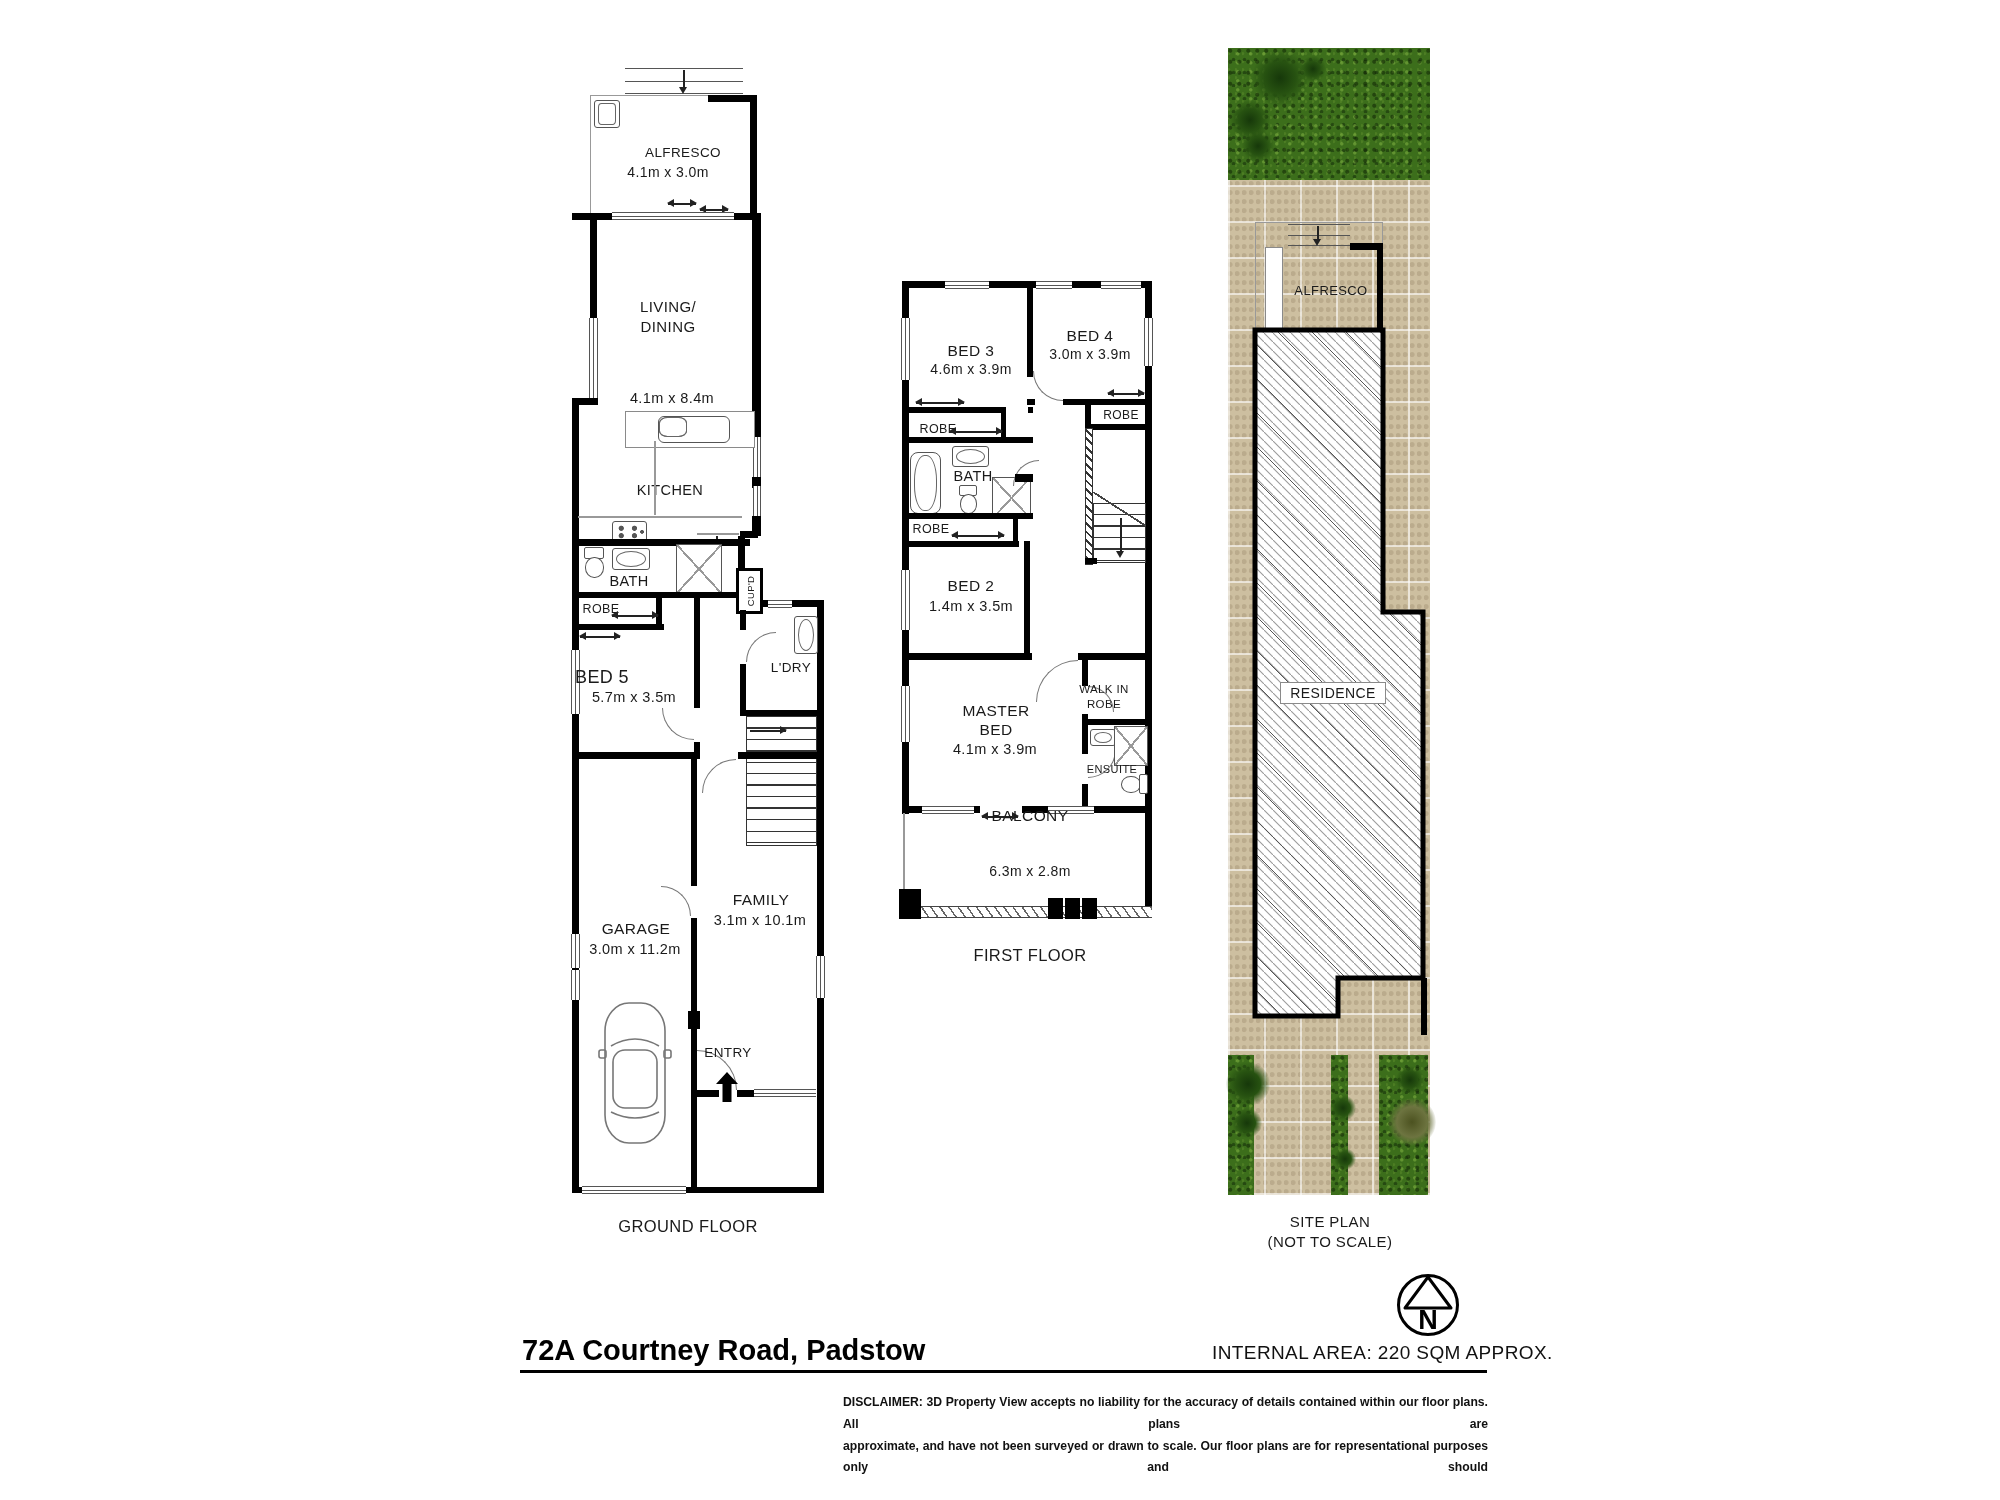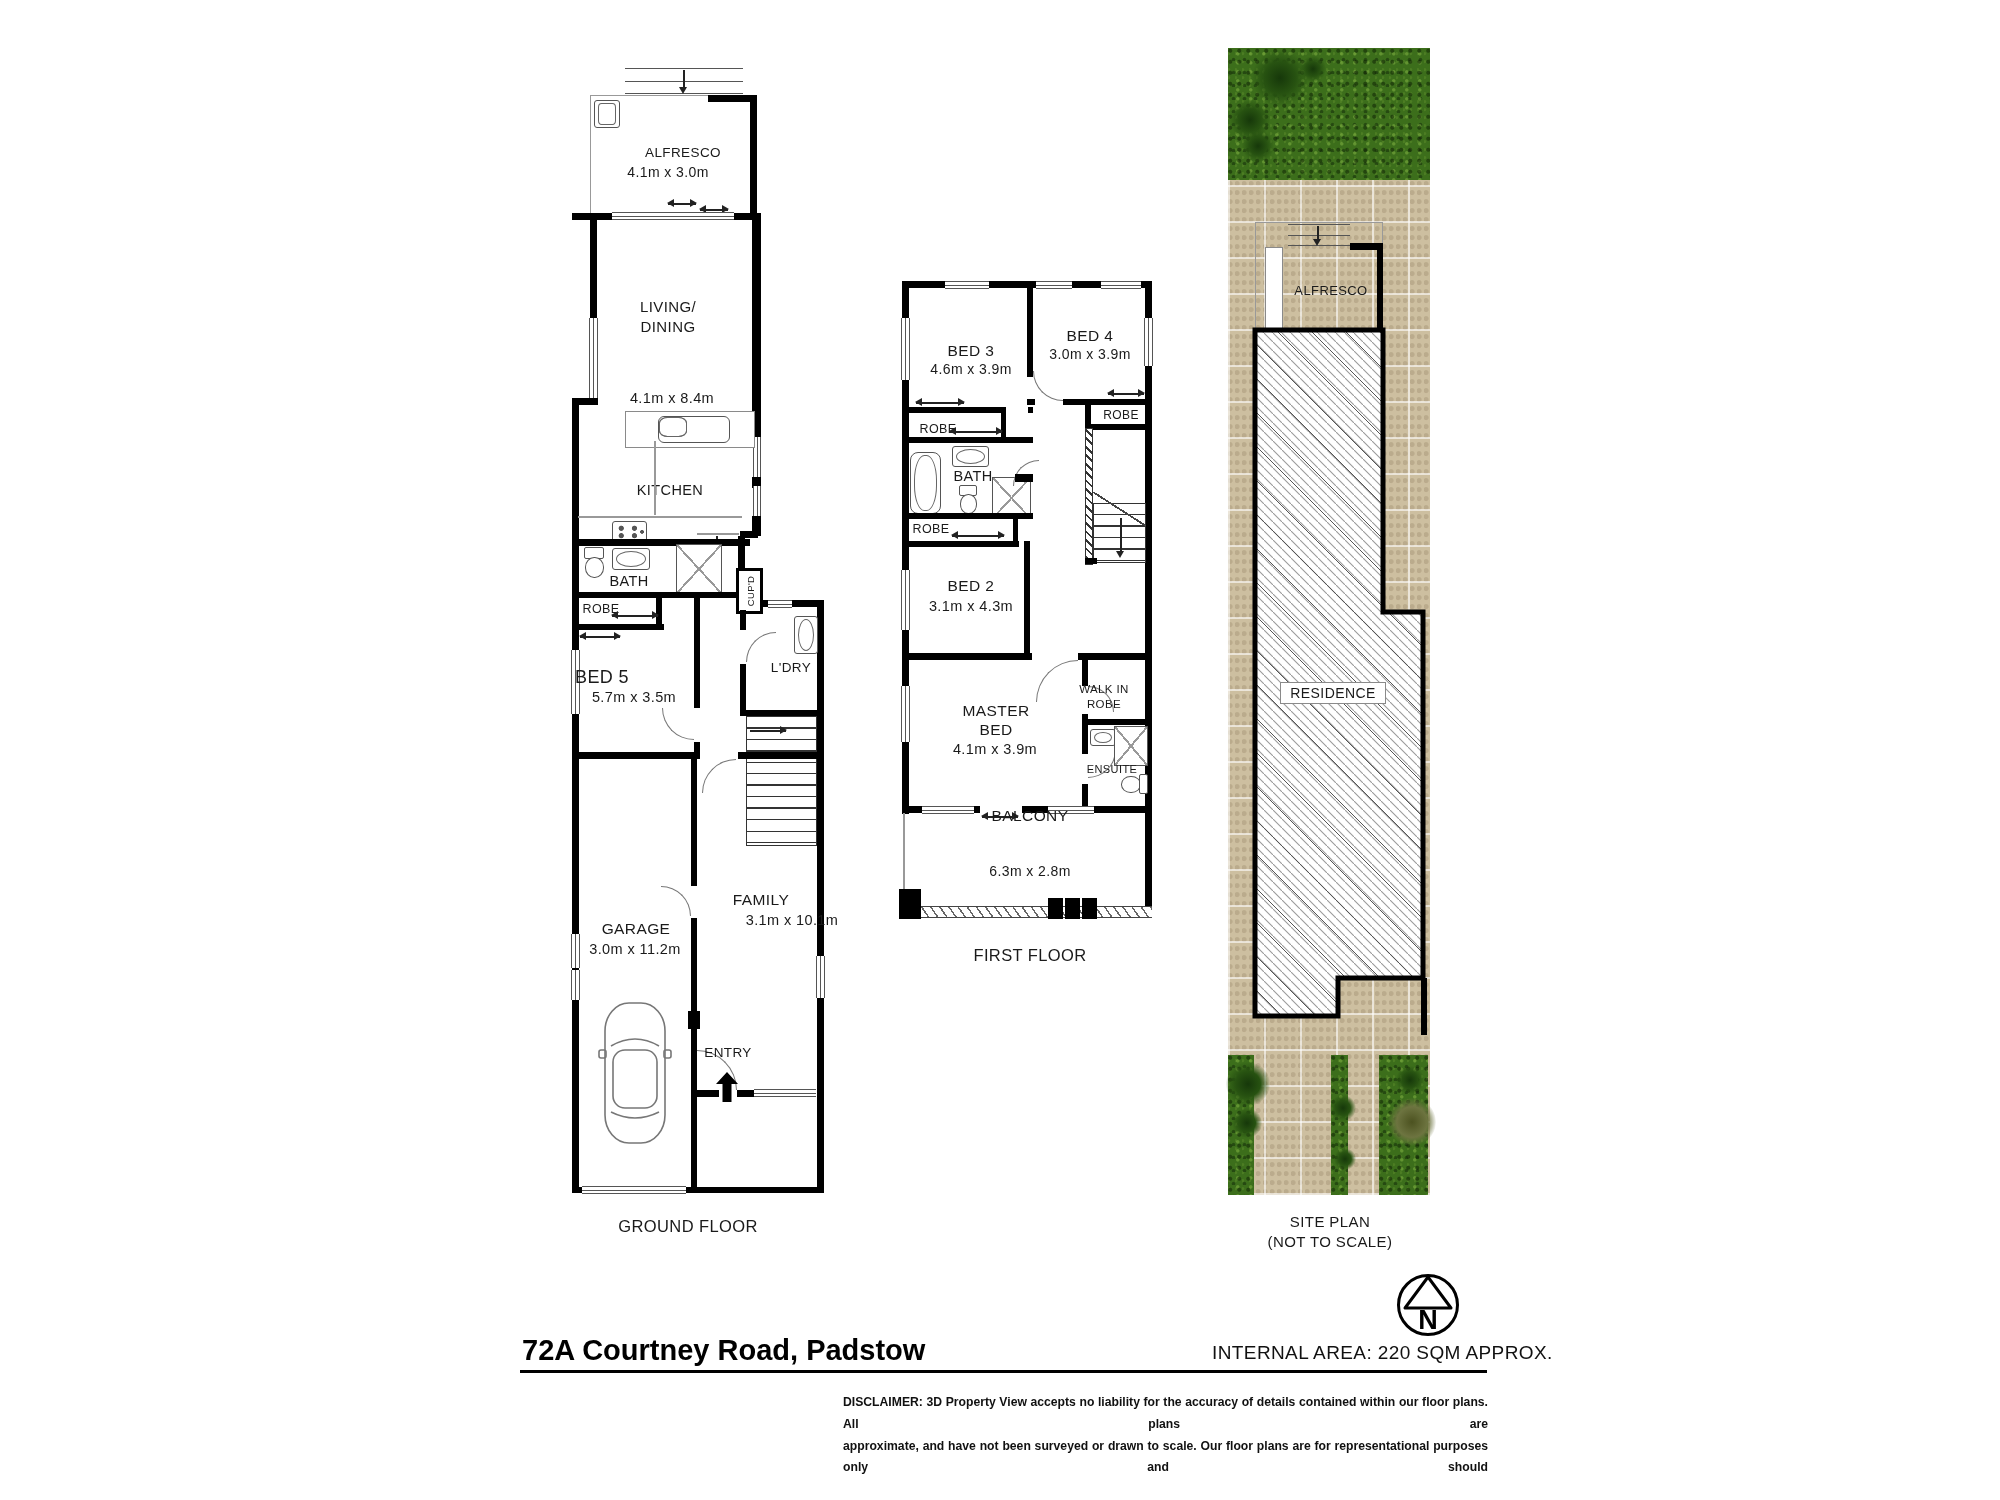--- a/index.html
+++ b/index.html
@@ -157,21 +157,21 @@
     <div class="gap" style="left:700px;top:752px;width:38px;height:7px"></div>
     <div class="arc tl" style="left:702px;top:759px;width:34px;height:34px"></div>
 
     <div class="wall" style="left:691px;top:752px;width:6px;height:441px"></div>
     <div class="gap" style="left:691px;top:886px;width:6px;height:32px"></div>
     <div class="arc tr" style="left:661px;top:886px;width:30px;height:30px"></div>
     <div class="wall" style="left:688px;top:1011px;width:12px;height:18px"></div>
     <div class="lbl" style="left:636px;top:929px;font-size:15.5px">GARAGE</div>
     <div class="lbl" style="left:635px;top:949px;font-size:14.5px">3.0m x 11.2m</div>
     <div class="lbl" style="left:761px;top:900px;font-size:15.5px">FAMILY</div>
-    <div class="lbl" style="left:792px;top:920px;font-size:14.5px">3.1m x 10.1m</div>
+    <div class="lbl" style="left:760px;top:920px;font-size:14.5px">3.1m x 10.1m</div>
     <div class="win-v" style="left:571px;top:934px;width:9px;height:34px"></div>
     <div class="win-v" style="left:571px;top:970px;width:9px;height:30px"></div>
     <div class="win-v" style="left:816px;top:956px;width:9px;height:42px"></div>
 
     <svg class="abs" style="left:598px;top:1000px" width="74" height="146" viewBox="0 0 74 146" fill="none" stroke="#777" stroke-width="1.6">
       <rect x="7" y="3" width="60" height="140" rx="24" ry="28"></rect>
       <path d="M13,46 Q37,32 61,46"></path>
       <path d="M13,112 Q37,124 61,112"></path>
       <rect x="15" y="50" width="44" height="58" rx="12"></rect>
       <rect x="1" y="50" width="7" height="8" rx="2"></rect>
@@ -245,21 +245,21 @@
     <div class="diag" style="left:1093px;top:492px;width:53px;height:34px"></div>
     <div class="dnarrow" style="left:1120px;top:518px;height:34px"></div>
     <div class="wall" style="left:1085px;top:558px;width:12px;height:6px"></div>
 
     <div class="wall" style="left:902px;top:541px;width:117px;height:6px"></div>
     <div class="wall" style="left:1013px;top:513px;width:5px;height:34px"></div>
     <div class="lbl" style="left:931px;top:529px;font-size:12.5px">ROBE</div>
     <div class="darrow" style="left:952px;top:535px;width:52px"></div>
 
     <div class="lbl" style="left:971px;top:586px;font-size:15.5px">BED 2</div>
-    <div class="lbl" style="left:971px;top:606px;font-size:14.5px">3.1m x 4.3m</div>
+    <div class="lbl" style="left:971px;top:606px;font-size:14.5px">1.4m x 3.5m</div>
     <div class="wall" style="left:1024px;top:541px;width:6px;height:118px"></div>
 
     <div class="wall" style="left:902px;top:653px;width:250px;height:7px"></div>
     <div class="gap" style="left:1032px;top:653px;width:46px;height:7px"></div>
     <div class="arc tl" style="left:1036px;top:660px;width:42px;height:42px"></div>
     <div class="lbl" style="left:996px;top:711px;font-size:15.5px">MASTER</div>
     <div class="lbl" style="left:996px;top:730px;font-size:15.5px">BED</div>
     <div class="lbl" style="left:995px;top:749px;font-size:14.5px">4.1m x 3.9m</div>
 
     <div class="wall" style="left:1082px;top:653px;width:6px;height:161px"></div>

